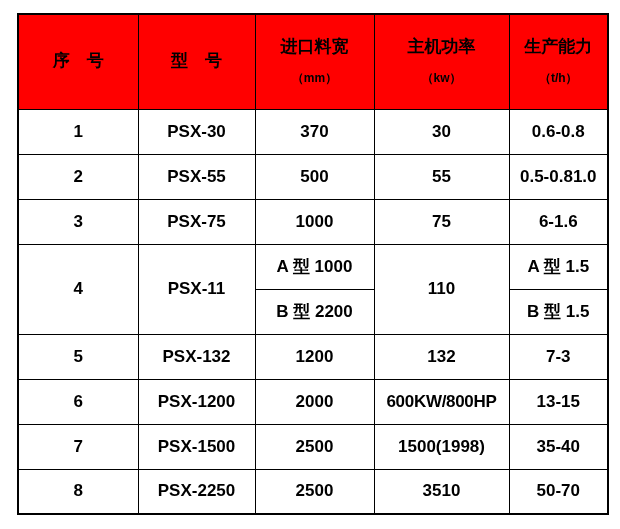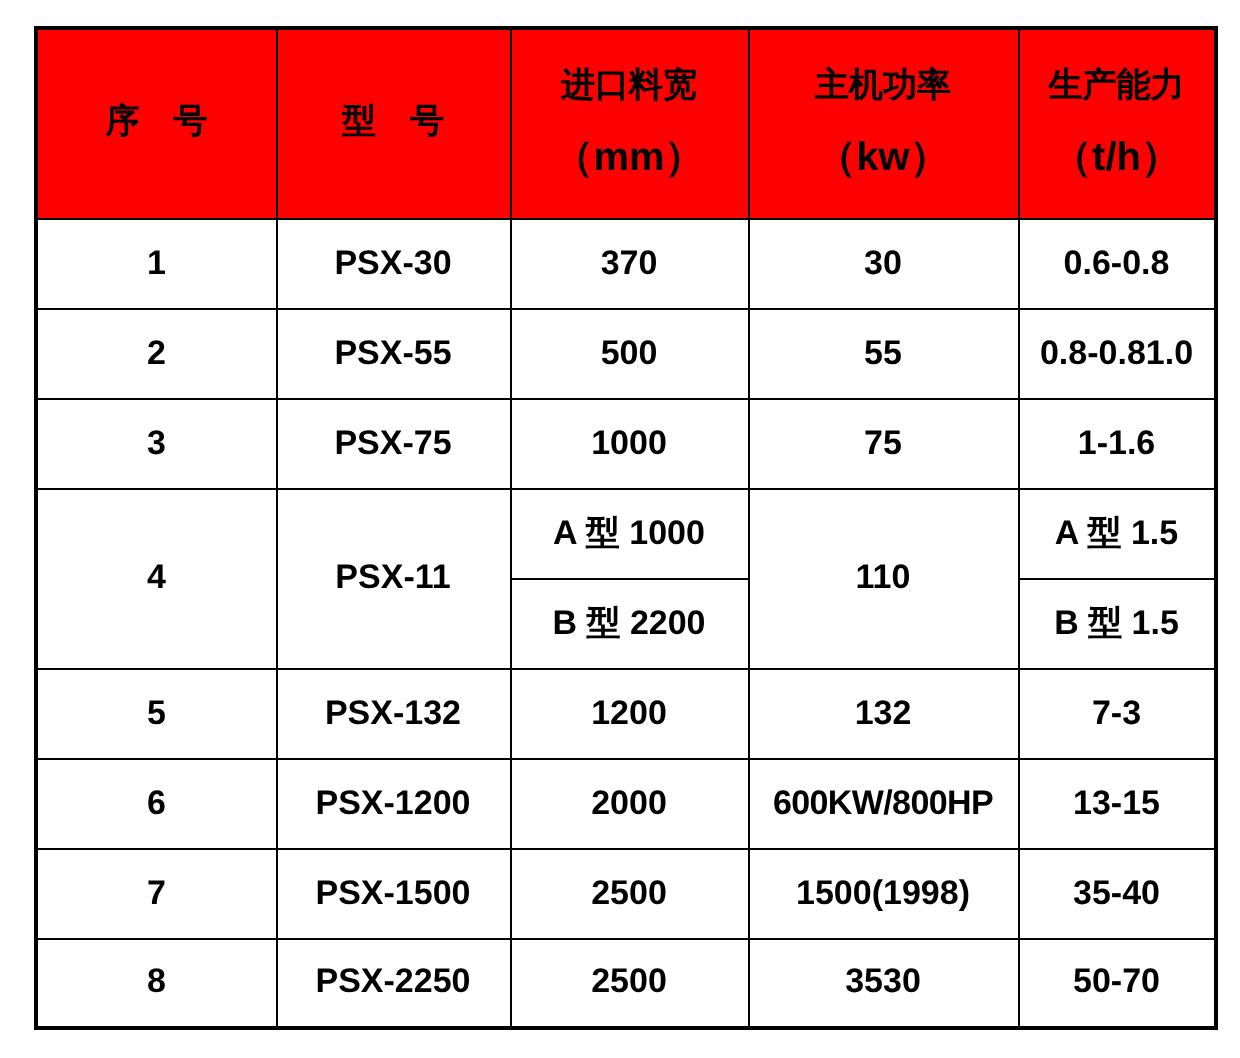--- a/index.html
+++ b/index.html
@@ -46,21 +46,21 @@
   }
   .hwrap {
     display: flex;
     flex-direction: column;
     justify-content: center;
     align-items: center;
     gap: 15px;
     line-height: 1.1;
   }
   .hunit {
-    font-size: 20px;
+    font-size: 12px;
   }
   table.spec tbody tr {
     height: 45px;
   }
   table.spec td {
     font-size: 17px;
     background: #ffffff;
   }
   td.small {
     font-size: 13px;
@@ -120,28 +120,28 @@
         <td>PSX-30</td>
         <td>370</td>
         <td>30</td>
         <td>0.6-0.8</td>
       </tr>
       <tr>
         <td>2</td>
         <td>PSX-55</td>
         <td>500</td>
         <td>55</td>
-        <td class="small">0.8-0.81.0</td>
+        <td class="small">0.5-0.81.0</td>
       </tr>
       <tr>
         <td>3</td>
         <td>PSX-75</td>
         <td>1000</td>
         <td>75</td>
-        <td>1-1.6</td>
+        <td>6-1.6</td>
       </tr>
       <tr>
         <td rowspan="2">4</td>
         <td rowspan="2">PSX-11</td>
         <td>A 型 1000</td>
         <td rowspan="2">110</td>
         <td>A 型 1.5</td>
       </tr>
       <tr>
         <td>B 型 2200</td>
@@ -165,18 +165,18 @@
         <td>7</td>
         <td>PSX-1500</td>
         <td>2500</td>
         <td>1500(1998)</td>
         <td>35-40</td>
       </tr>
       <tr>
         <td>8</td>
         <td>PSX-2250</td>
         <td>2500</td>
-        <td>3530</td>
+        <td>3510</td>
         <td>50-70</td>
       </tr>
     </tbody>
   </table>
 </div>
 
 </body></html>

